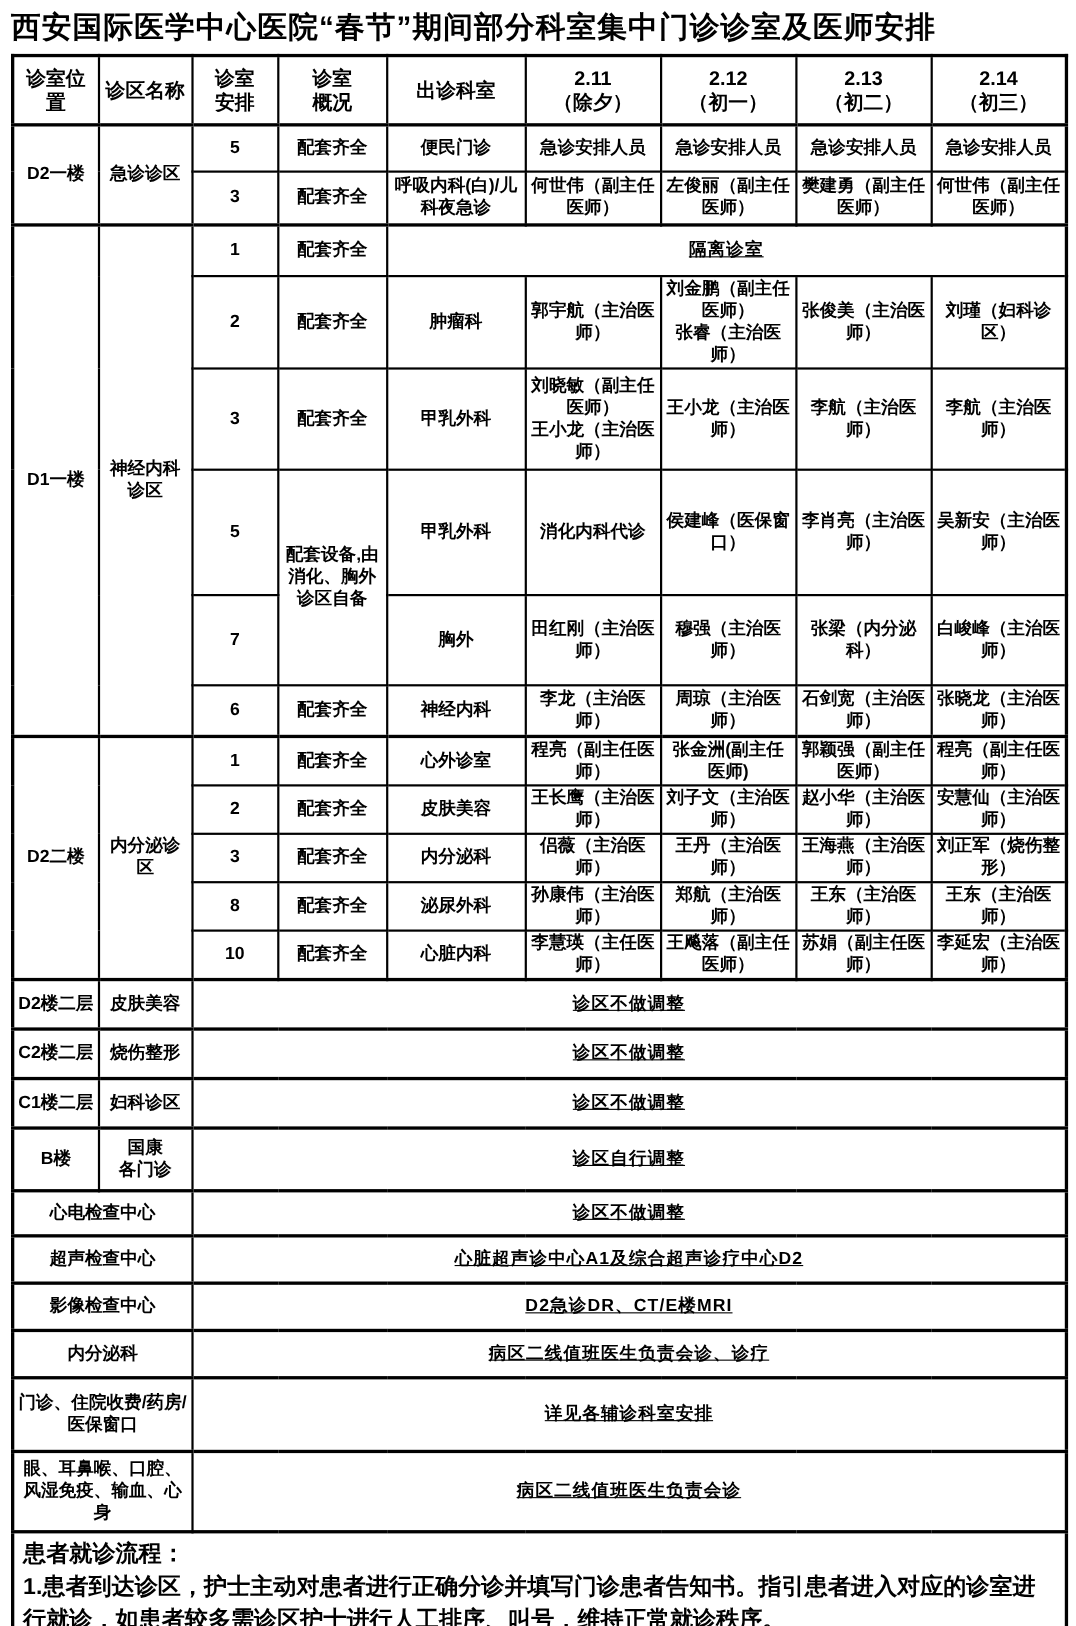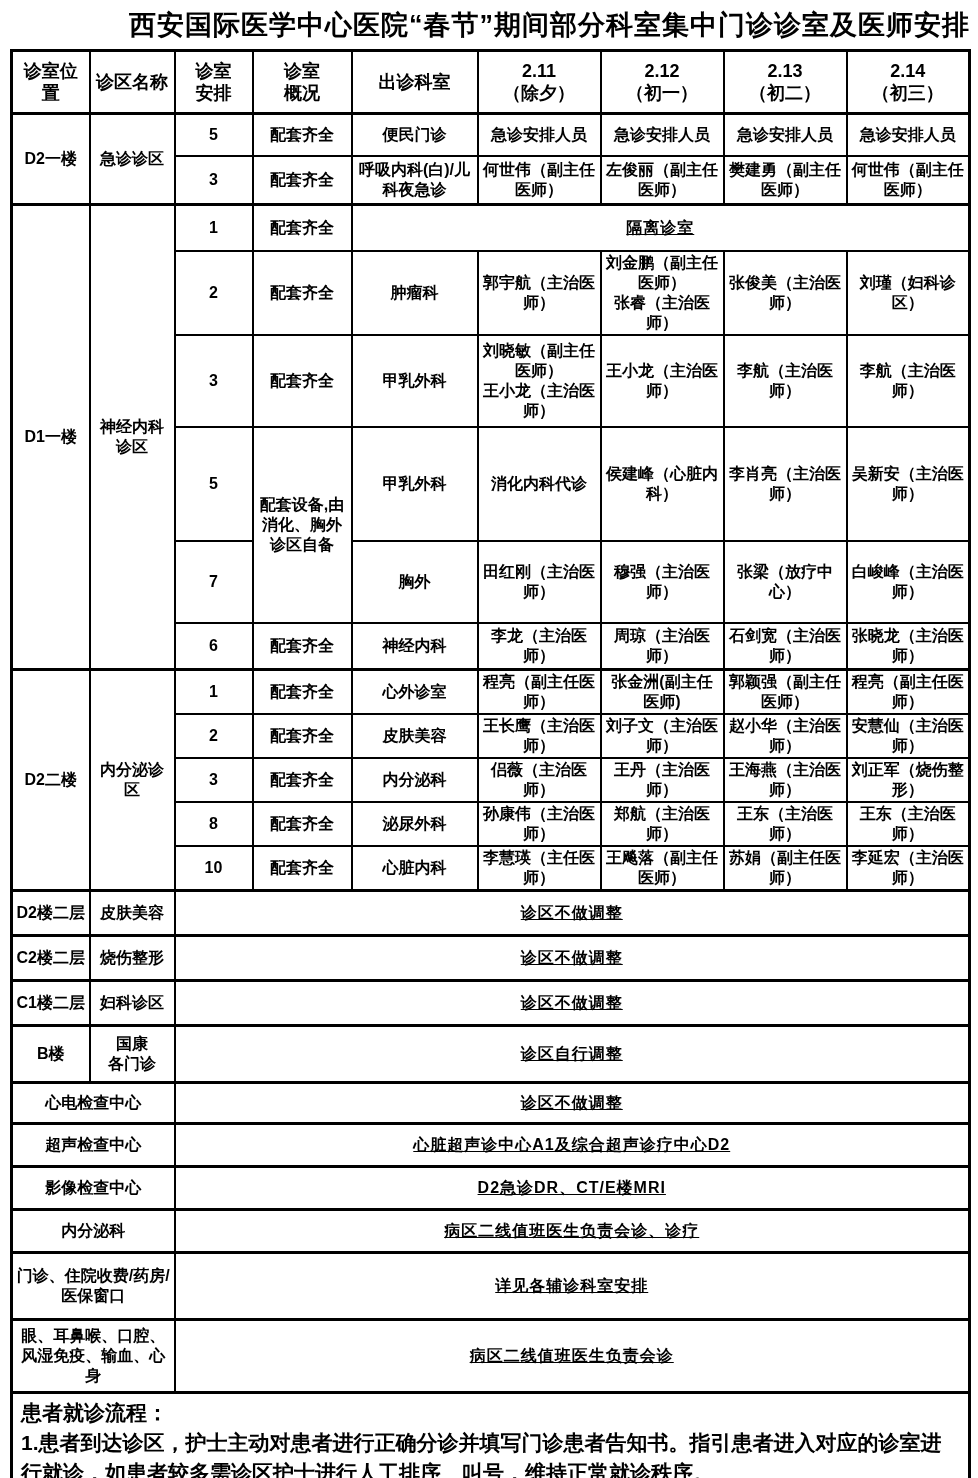--- a/index.html
+++ b/index.html
@@ -9,21 +9,21 @@
     background:#fff;
     color:#000;
     font-family:"Liberation Sans","DejaVu Sans",sans-serif;
     font-weight:700;
     box-sizing:border-box;
     padding:6px 8px 4px 10px;
   }
   .title{
     font-size:27px;
     font-weight:900;
-    text-align:right;
+    text-align:left;
     letter-spacing:1px;
     margin:2px 0 6px 0;
     line-height:1.3;
   }
   table.sched{
     border-collapse:collapse;
     table-layout:fixed;
     width:958px;
     border:3px solid #000;
   }
@@ -169,30 +169,30 @@
 王小龙（主治医师）</td>
           <td>王小龙（主治医师）</td>
           <td>李航（主治医师）</td>
           <td>李航（主治医师）</td>
         </tr>
         <tr>
           <td>5</td>
           <td rowspan="2">配套设备,由消化、胸外诊区自备</td>
           <td>甲乳外科</td>
           <td>消化内科代诊</td>
-          <td>侯建峰（心脏内科）</td>
+          <td>侯建峰（医保窗口）</td>
           <td>李肖亮（主治医师）</td>
           <td>吴新安（主治医师）</td>
         </tr>
         <tr>
           <td>7</td>
           <td>胸外</td>
           <td>田红刚（主治医师）</td>
           <td>穆强（主治医师）</td>
-          <td>张梁（放疗中心）</td>
+          <td>张梁（内分泌科）</td>
           <td>白峻峰（主治医师）</td>
         </tr>
         <tr>
           <td>6</td>
           <td>配套齐全</td>
           <td>神经内科</td>
           <td>李龙（主治医师）</td>
           <td>周琼（主治医师）</td>
           <td>石剑宽（主治医师）</td>
           <td>张晓龙（主治医师）</td>

